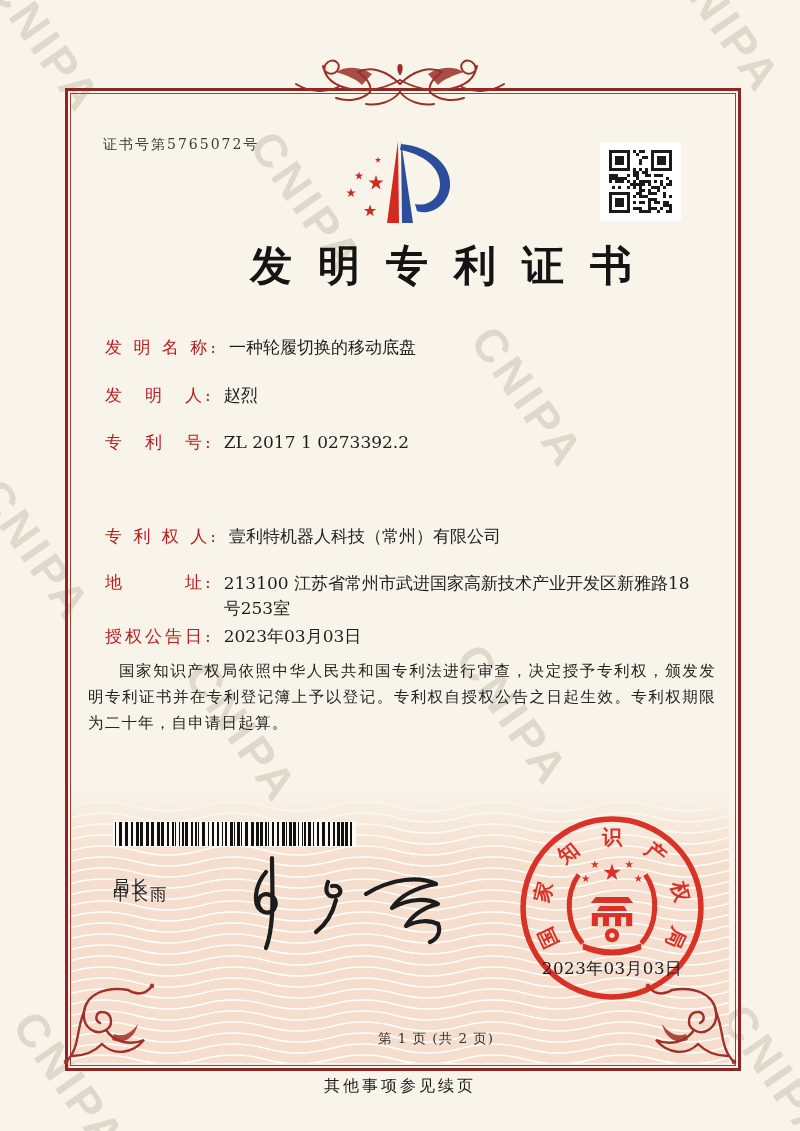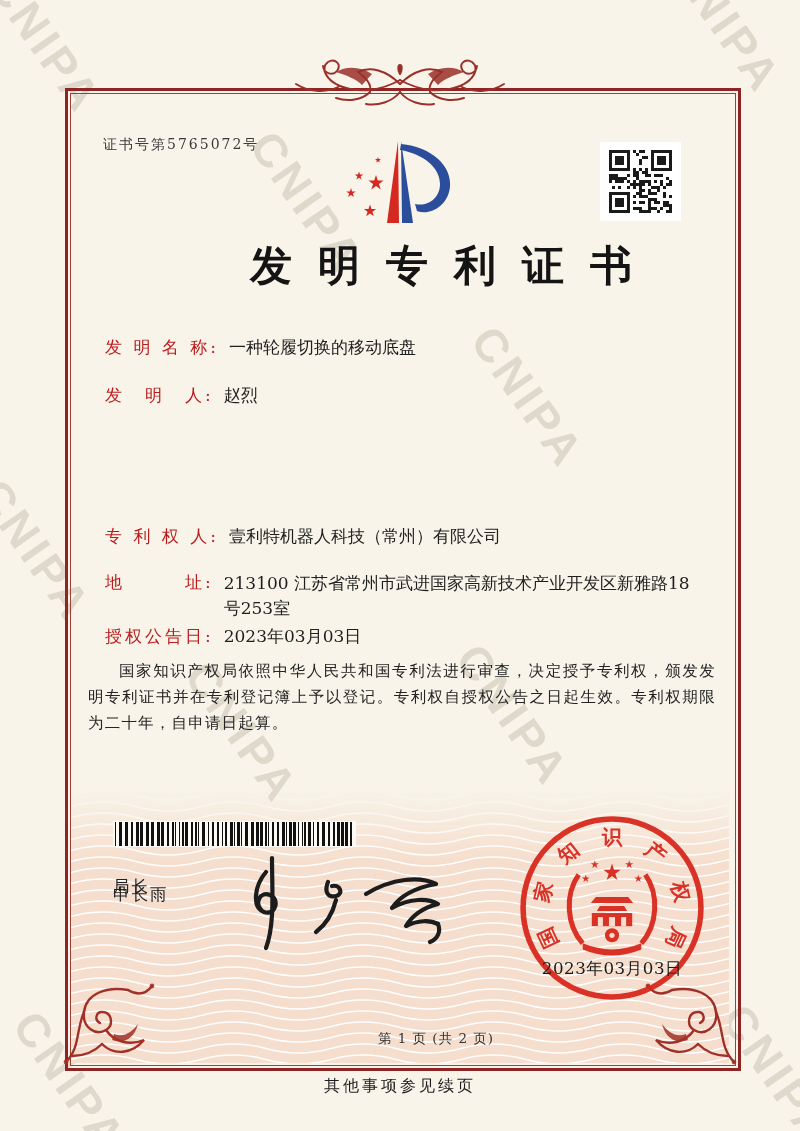--- a/index.html
+++ b/index.html
@@ -261,20 +261,23 @@
     </svg>
 
     <div class="abs title" style="left:0;top:238px;">发明专利证书</div>
 
     <div class="abs frow" style="left:105px;top:336px;">
       <span class="flabel">发 明 名 称:</span><span class="fvalue">一种轮履切换的移动底盘</span>
     </div>
     <div class="abs frow" style="left:105px;top:384px;">
       <span class="flabel">发　明　人:</span><span class="fvalue">赵烈</span>
     </div>
+    <div class="abs frow" style="left:105px;top:431px;">
+      <span class="flabel">专　利　号:</span><span class="fvalue">ZL 2017 1 0273392.2</span>
+    </div>
     <div class="abs frow" style="left:105px;top:525px;">
       <span class="flabel">专 利 权 人:</span><span class="fvalue">壹利特机器人科技（常州）有限公司</span>
     </div>
     <div class="abs frow" style="left:105px;top:571px;">
       <span class="flabel" style="vertical-align:top;margin-top:40px;">地　　　址:</span><span class="fvalue fvalue-wrap">213100 江苏省常州市武进国家高新技术产业开发区新雅路18号253室</span>
     </div>
     <div class="abs frow" style="left:105px;top:625px;">
       <span class="flabel">授权公告日:</span><span class="fvalue">2023年03月03日</span>
     </div>
 

